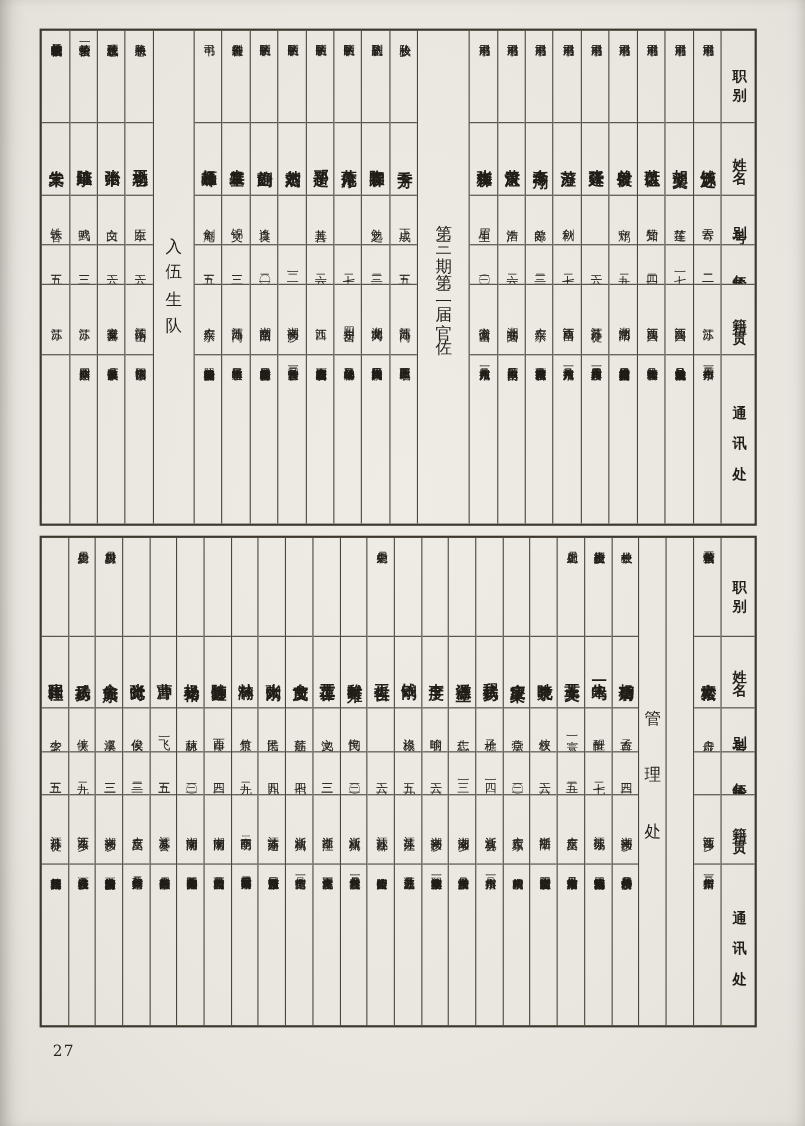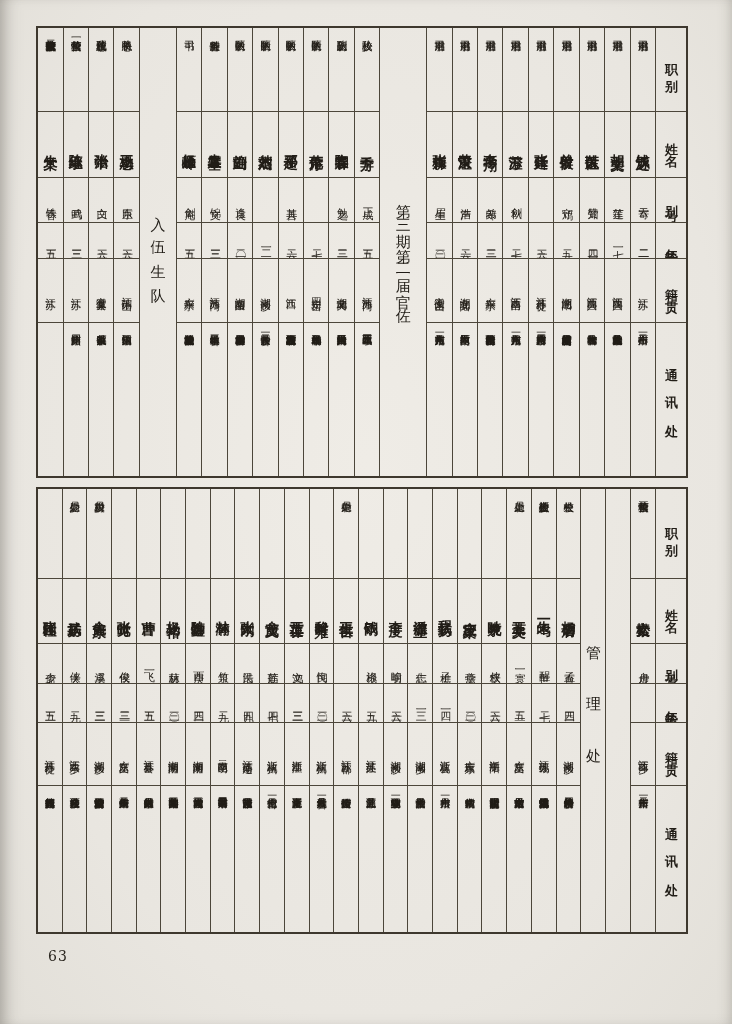--- a/index.html
+++ b/index.html
@@ -1024,14 +1024,14 @@
           <span>三五</span>
         </div>
         <div class="cell r-origin c-origin">
           <span>江苏丹徒</span>
         </div>
         <div class="cell r-addr c-addr">
           <span>江苏扬州城内德新典当转</span>
         </div>
       </div>
     </div>
-  <div class="page-number">63</div>
+  <div class="page-number">27</div>
 </div>
 
 </body></html>

